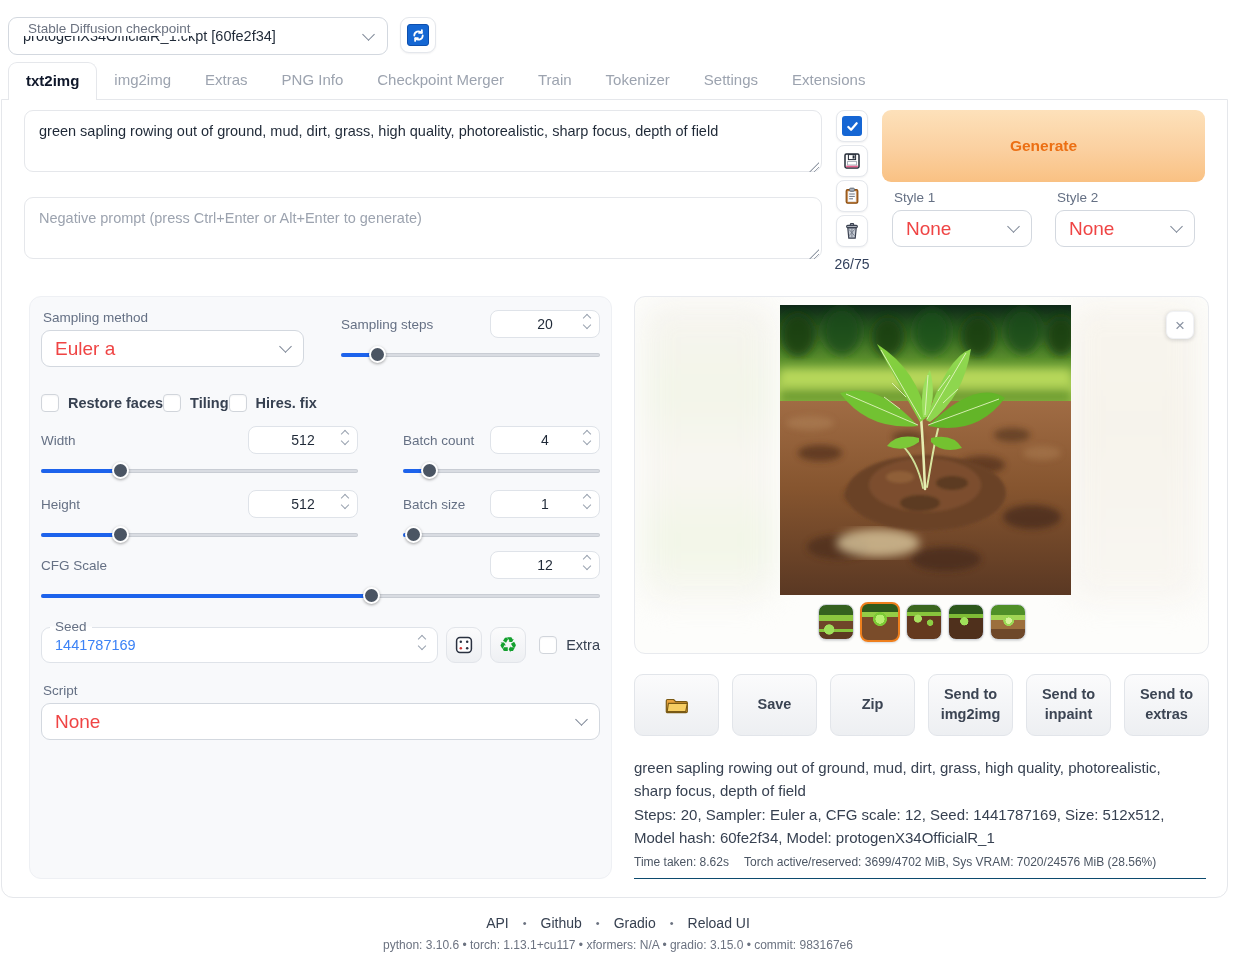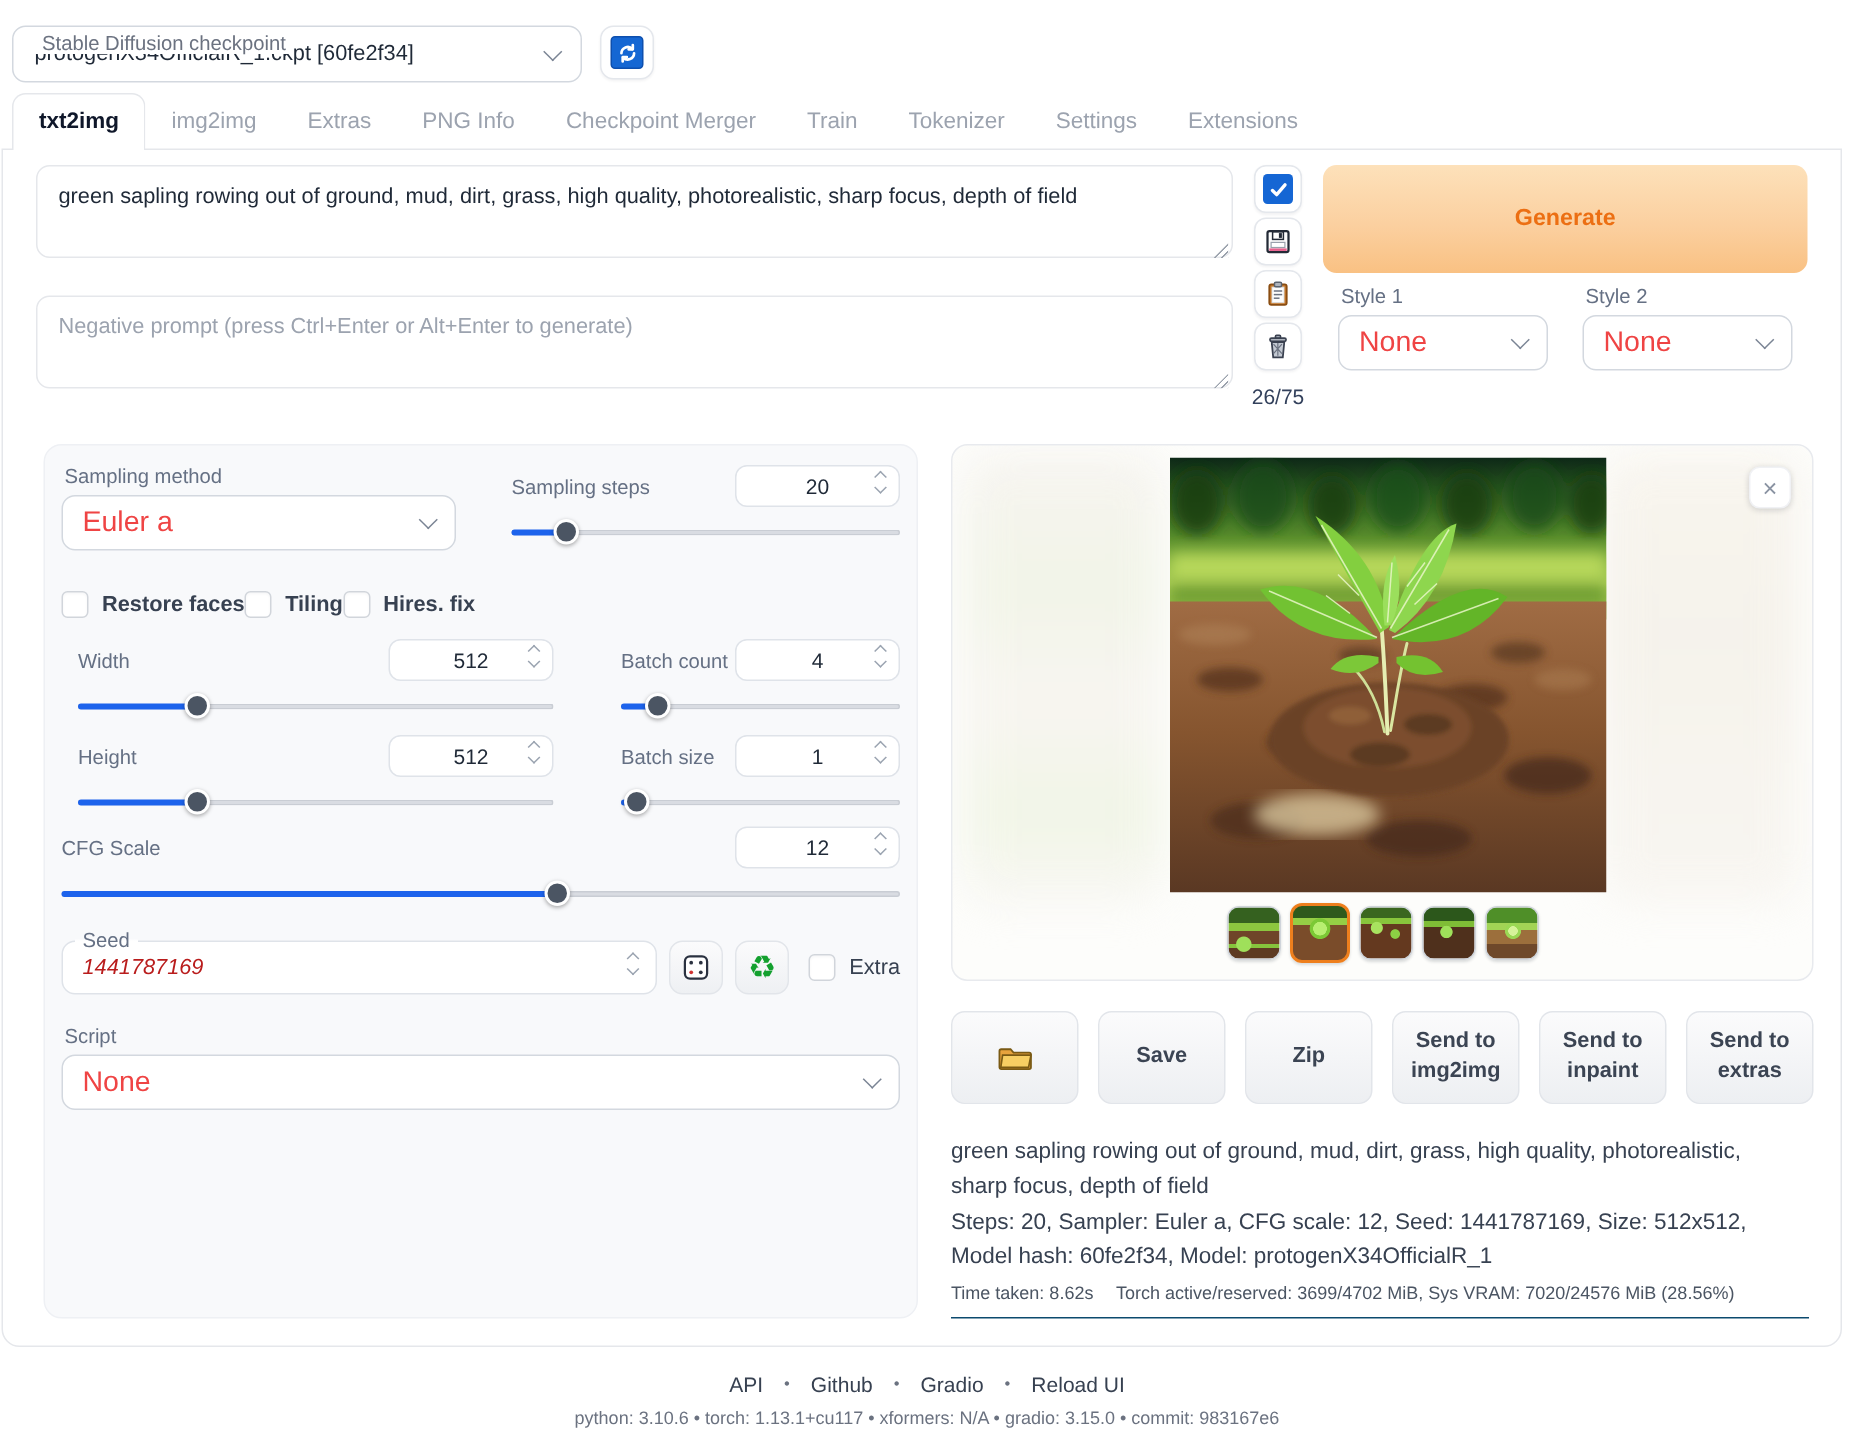--- a/index.html
+++ b/index.html
@@ -27,21 +27,21 @@
   .icon-btn-lg {
     position:absolute; left:400px; top:17px; width:36px; height:36px;
     background:#fff; border:1px solid #e4e7ec; border-radius:9px;
     box-shadow:0 1px 2px rgba(16,24,40,.06);
     display:flex; align-items:center; justify-content:center; cursor:pointer;
   }
   .refresh-chip { width:22px; height:22px; background:#1567d3; border:1px solid #0d4fae; border-radius:3px;
                   display:flex; align-items:center; justify-content:center; }
 
   
-  .tabbar { display:flex; align-items:flex-end; padding-left:8px; position:relative; z-index:2; }
+  .tabbar { display:flex; padding-left:8px; position:relative; z-index:2; }
   .tab { padding:9px 17px 10px; font-size:15px; color:#9ca3af; cursor:pointer; white-space:nowrap; }
   .tab.active {
     background:#fff; color:#0f172a; font-weight:700;
     border:1px solid #e5e7eb; border-bottom:none; border-radius:9px 9px 0 0;
     margin-bottom:-1px; padding-bottom:11px;
   }
 
   
   .main {
     margin:0 8px 0 1px; border:1px solid #e5e7eb; border-radius:0 0 12px 12px;
@@ -119,33 +119,33 @@
   .thumb { position:absolute; top:0; width:17px; height:17px; border-radius:50%;
            background:#4b5563; border:2px solid #fff; box-shadow:0 1px 3px rgba(0,0,0,.35); }
 
   .cb-row { display:flex; align-items:center; margin-top:27px; }
   .cb-group { display:flex; align-items:center; gap:9px; cursor:pointer; }
   .checkbox { width:18px; height:18px; background:#fff; border:1px solid #d1d5db; border-radius:4px;
               box-shadow:inset 0 1px 2px rgba(16,24,40,.04); flex:none; }
   .cb-label { font-size:14.5px; color:#374151; font-weight:600; }
 
   .dim-grid { display:flex; gap:45px; margin-top:14px; }
-  .dim-colA { width:317px; flex:none;margin-left:11px; }
+  .dim-colA { width:317px; flex:none; }
   .dim-colB { flex:1; }
 
   .cfg-block { margin-top:7px; }
 
   .seed-row { display:flex; align-items:center; margin-top:22px; gap:8px; }
   .seed-box {
     position:relative; width:400px; height:36px; border:1px solid #dfe3e9; border-radius:9px;
     background:#fff; display:flex; align-items:center; padding:0 13px;
   }
   .seed-legend { position:absolute; top:-9px; left:8px; font-size:13.5px; color:#657084;
                  background:linear-gradient(180deg,#f8f9fb 45%,#ffffff 55%); padding:0 5px; }
-  .seed-val { font-size:14.5px; color:#b91c1c; flex:1;font-style:italic; }
+  .seed-val { font-size:14.5px; color:#3b82f6; flex:1; }
   .tool-btn { width:36px; height:36px; border:1px solid #e2e5ea; border-radius:9px;
               background:linear-gradient(180deg,#fbfbfc,#eef0f3);
               display:flex; align-items:center; justify-content:center; cursor:pointer; flex:none; }
   .recycle-glyph { color:#13a02e; font-size:21px; line-height:1;
                    font-family:"DejaVu Sans",sans-serif; font-weight:700; }
   .extra-group { margin-left:5px; }
 
   .script-block { margin-top:20px; }
 
   

